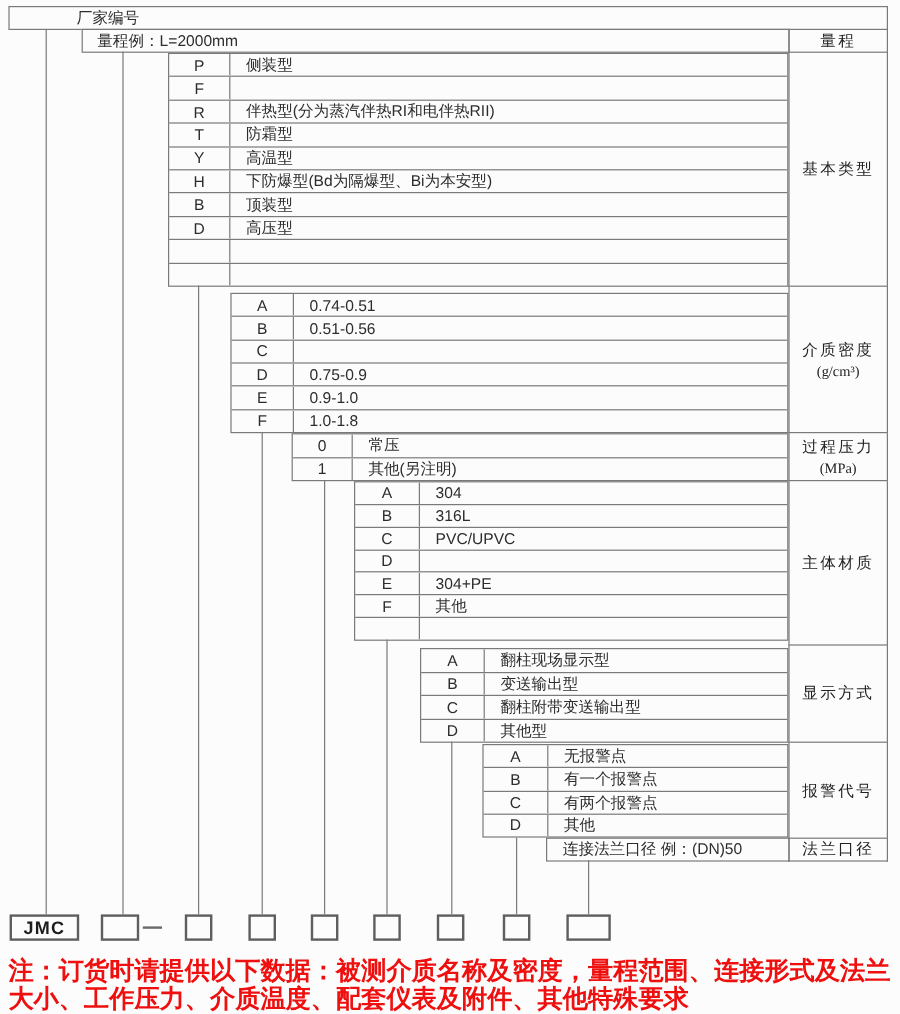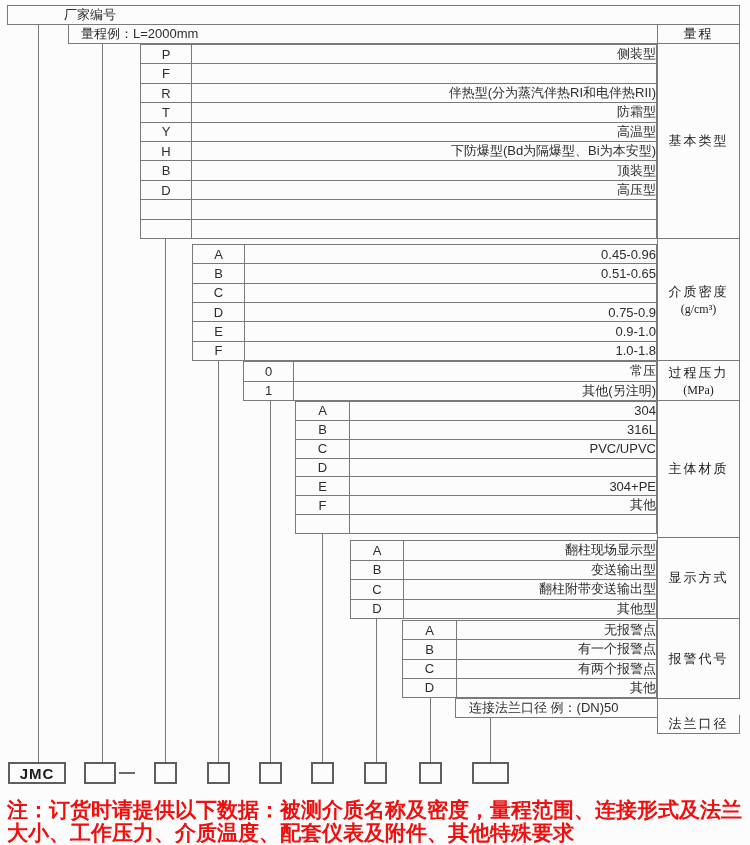--- a/index.html
+++ b/index.html
@@ -19,21 +19,21 @@
   .cellbox{border:1px solid var(--border);background:var(--bg);}
   .hdr-text{font-size:13px;line-height:18px;}
   
   .section{display:flex;flex-direction:column;border:1px solid var(--border);}
   .srow{flex:1;display:flex;align-items:center;overflow:hidden;}
   .srow + .srow{border-top:1px solid var(--border);}
   .code-cell{
     height:100%;display:flex;align-items:center;justify-content:center;
     border-right:1px solid var(--border);font-size:13px;flex:0 0 auto;
   }
-  .desc-cell{flex:1;padding-left:13px;font-size:13px;white-space:nowrap;text-align:right;}
+  .desc-cell{flex:1;padding-left:13px;font-size:13px;white-space:nowrap;}
   
   .cat-cell{
     left:657px;width:83px;
     border-left:1px solid var(--border);border-right:1px solid var(--border);
     border-bottom:1px solid var(--border);
     display:flex;flex-direction:column;align-items:center;justify-content:center;
     font-family:"Liberation Serif", serif;font-size:13px;letter-spacing:2px;
     text-align:center;color:#222;
   }
   .cat-sub{letter-spacing:0px;font-size:12px;margin-top:1px;}
@@ -105,25 +105,25 @@
           <div class="desc-cell"></div>
         </div>
         <div class="srow">
           <div class="code-cell" style="width: 50px;"></div>
           <div class="desc-cell"></div>
         </div>
       </div>
       <div class="abs section" style="left: 192px; top: 244px; width: 465px; height: 117px;">
         <div class="srow">
           <div class="code-cell" style="width: 51px;">A</div>
-          <div class="desc-cell">0.45-0.96</div>
+          <div class="desc-cell">0.74-0.51</div>
         </div>
         <div class="srow">
           <div class="code-cell" style="width: 51px;">B</div>
-          <div class="desc-cell">0.51-0.65</div>
+          <div class="desc-cell">0.51-0.56</div>
         </div>
         <div class="srow">
           <div class="code-cell" style="width: 51px;">C</div>
         </div>
         <div class="srow">
           <div class="code-cell" style="width: 51px;">D</div>
           <div class="desc-cell">0.75-0.9</div>
         </div>
         <div class="srow">
           <div class="code-cell" style="width: 51px;">E</div>
@@ -225,21 +225,21 @@
       </div>
       <div class="abs cat-cell" style="top: 401px; height: 137px;">
         <div>主体材质</div>
       </div>
       <div class="abs cat-cell" style="top: 538px; height: 81px;">
         <div>显示方式</div>
       </div>
       <div class="abs cat-cell" style="top: 619px; height: 80px;">
         <div>报警代号</div>
       </div>
-      <div class="abs cat-cell" style="top: 699px; height: 19px; margin-top: 16px;">
+      <div class="abs cat-cell" style="top: 699px; height: 19px;">
         <div>法兰口径</div>
       </div>
       <div class="abs vline" style="left: 38px; top: 25px; height: 737px;"></div>
       <div class="abs vline" style="left: 102px; top: 43px; height: 719px;"></div>
       <div class="abs vline" style="left: 165px; top: 238px; height: 524px;"></div>
       <div class="abs vline" style="left: 218px; top: 360px; height: 402px;"></div>
       <div class="abs vline" style="left: 270px; top: 400px; height: 362px;"></div>
       <div class="abs vline" style="left: 322px; top: 533px; height: 229px;"></div>
       <div class="abs vline" style="left: 376px; top: 618px; height: 144px;"></div>
       <div class="abs vline" style="left: 430px; top: 698px; height: 64px;"></div>

